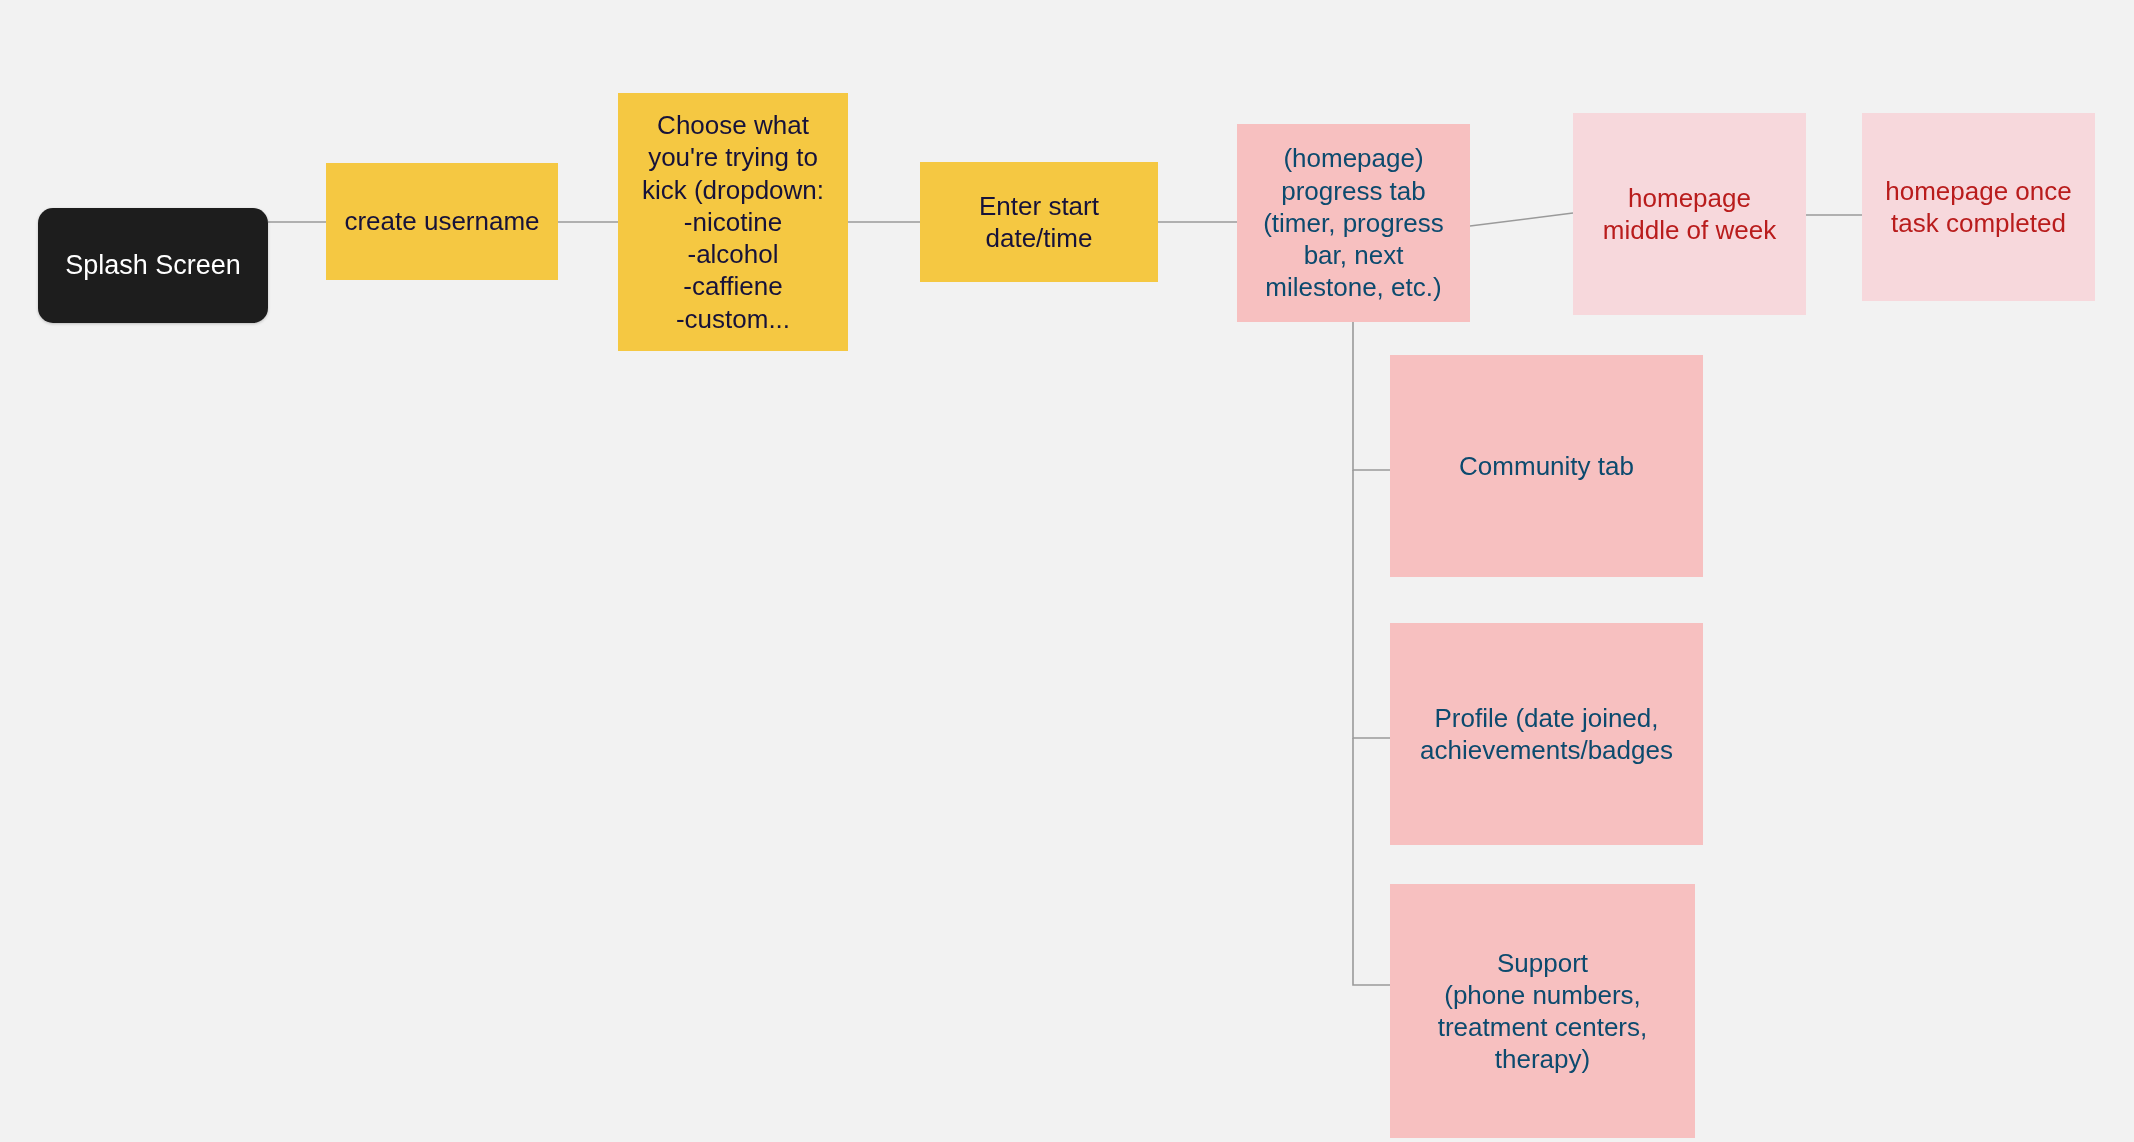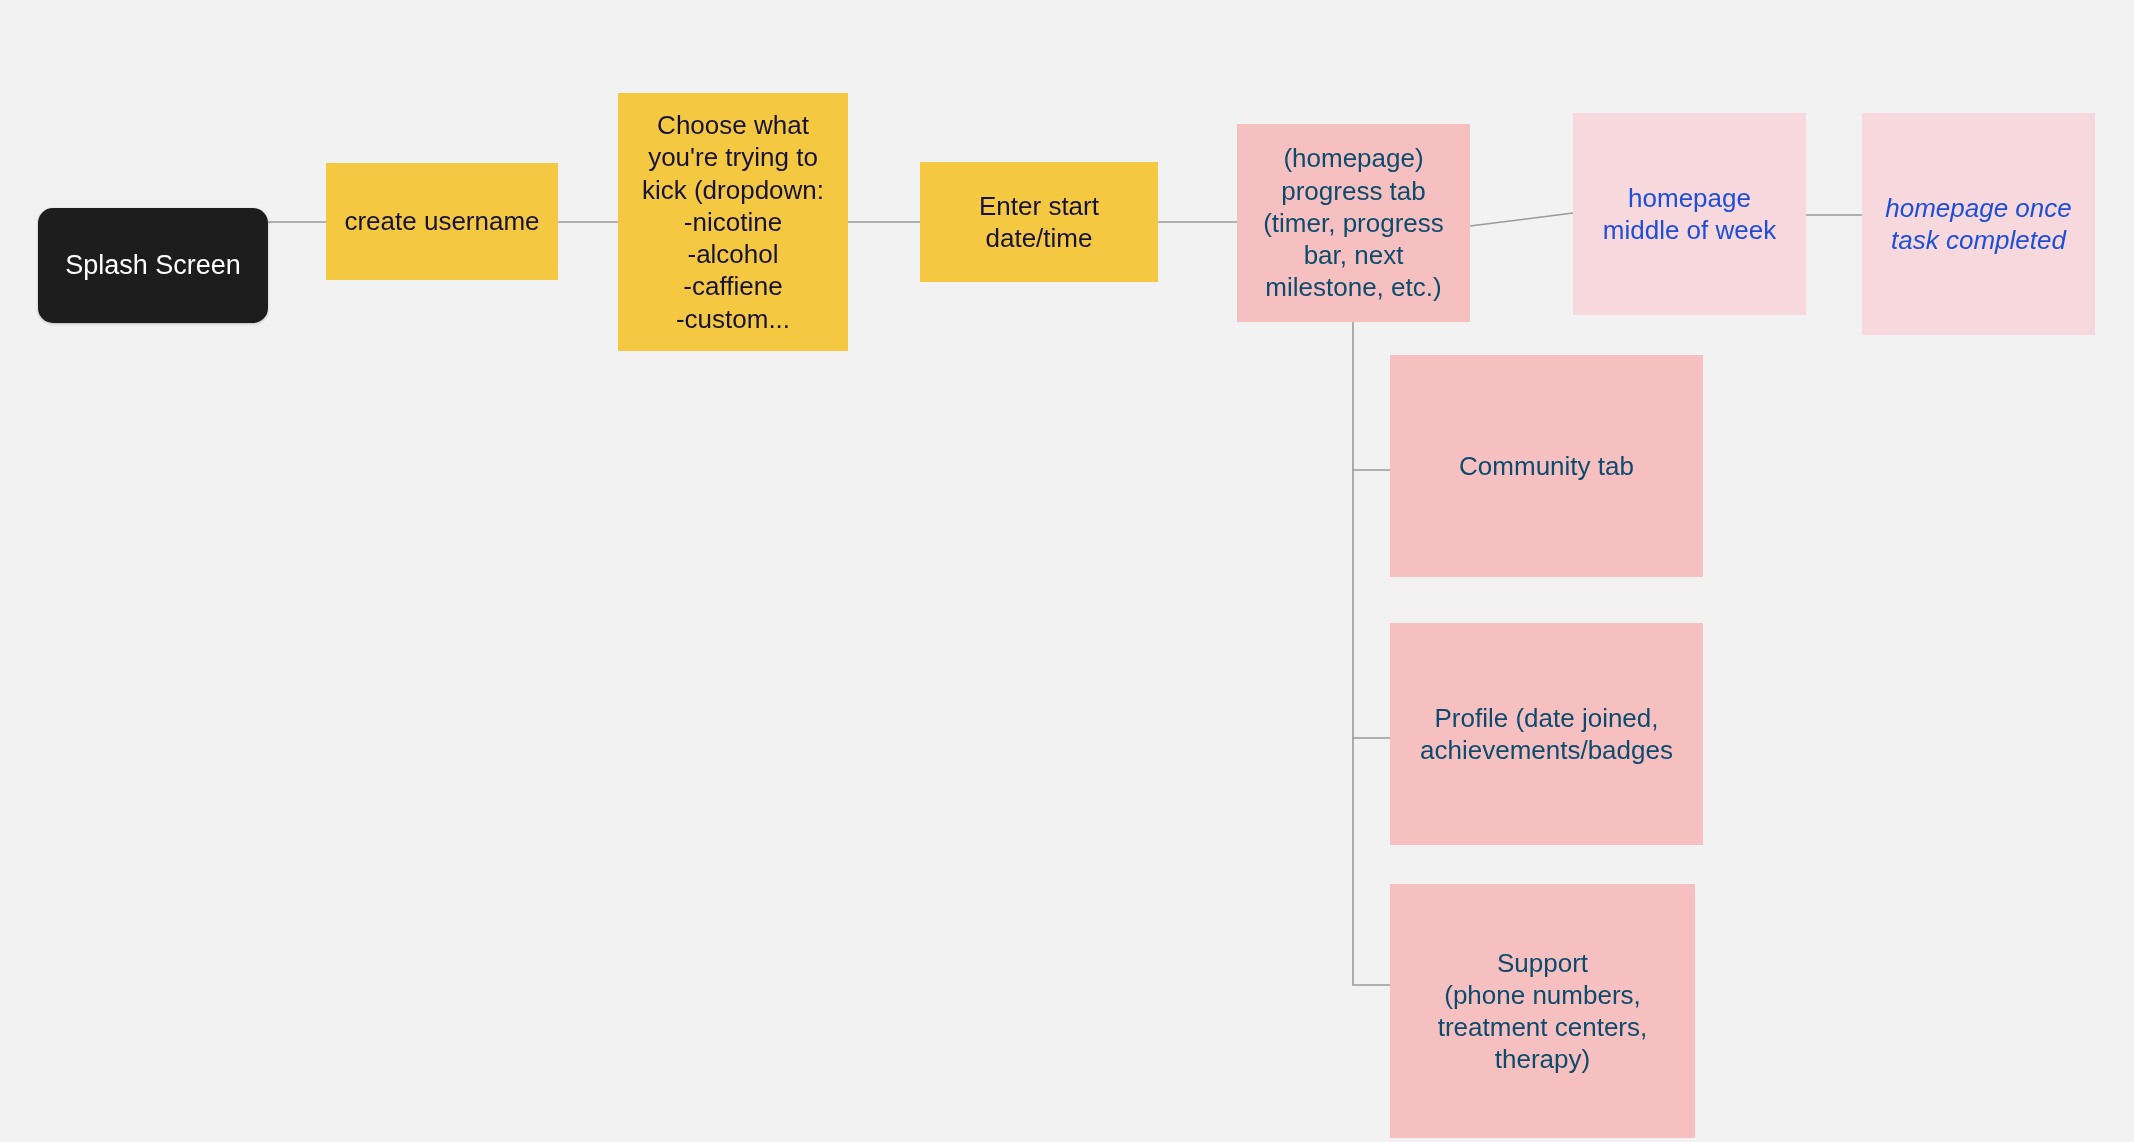--- a/index.html
+++ b/index.html
@@ -58,21 +58,21 @@
     color: #16123a;
     font-size: 26px;
   }
   .node-pink {
     background: #f7c0c0;
     color: #0c4a6e;
     font-size: 26px;
   }
   .node-pink-light {
     background: #f7d8dc;
-    color: #1d4ed8;
+    color: #b91c1c;
     font-size: 26px;
   }
 </style>
 </head>
 <body>
 
 <div id="canvas">
 
   <svg class="edges" viewBox="0 0 2134 1142">
     <g stroke="#9a9a9a" stroke-width="1.6" fill="none" shape-rendering="geometricPrecision">
@@ -117,21 +117,21 @@
 (timer, progress
 bar, next
 milestone, etc.)</span>
   </div>
 
   <div class="node node-pink-light" style="left:1573px; top:113px; width:233px; height:202px;">
     <span class="label">homepage
 middle of week</span>
   </div>
 
-  <div class="node node-pink-light" style="left:1862px; top:113px; width:233px; height:222px;font-style:italic;">
+  <div class="node node-pink-light" style="left:1862px; top:113px; width:233px; height:188px;">
     <span class="label">homepage once
 task completed</span>
   </div>
 
   <div class="node node-pink" style="left:1390px; top:355px; width:313px; height:222px;">
     <span class="label">Community tab</span>
   </div>
 
   <div class="node node-pink" style="left:1390px; top:623px; width:313px; height:222px;">
     <span class="label">Profile (date joined,

